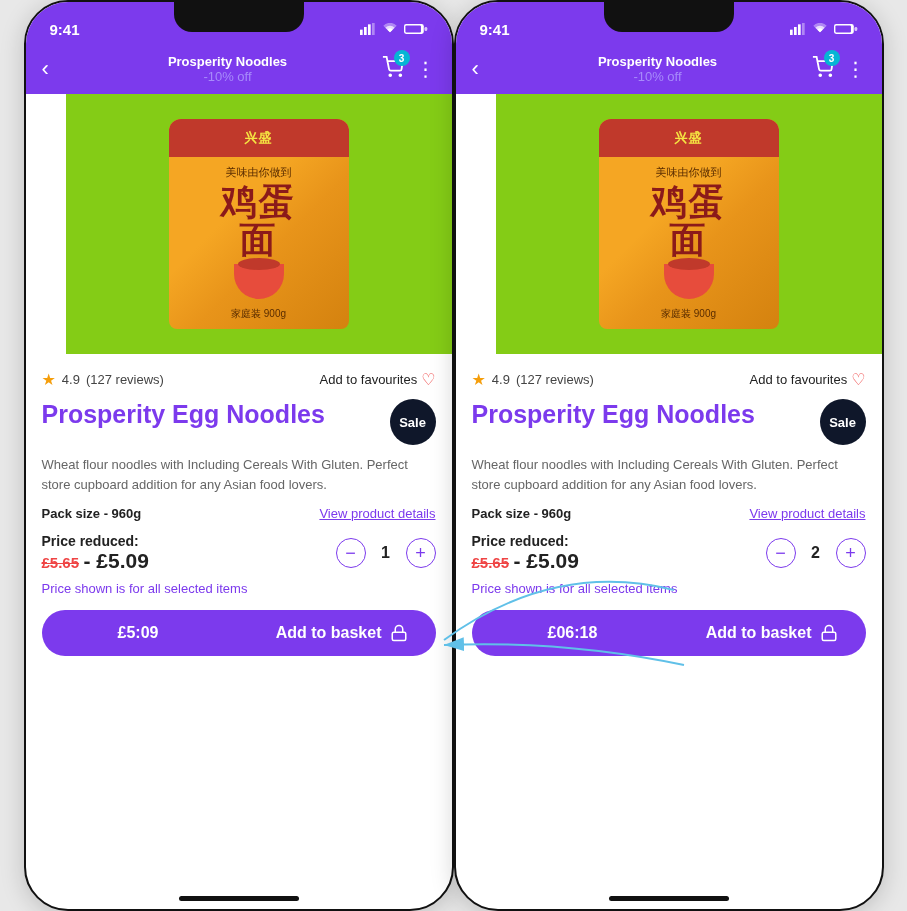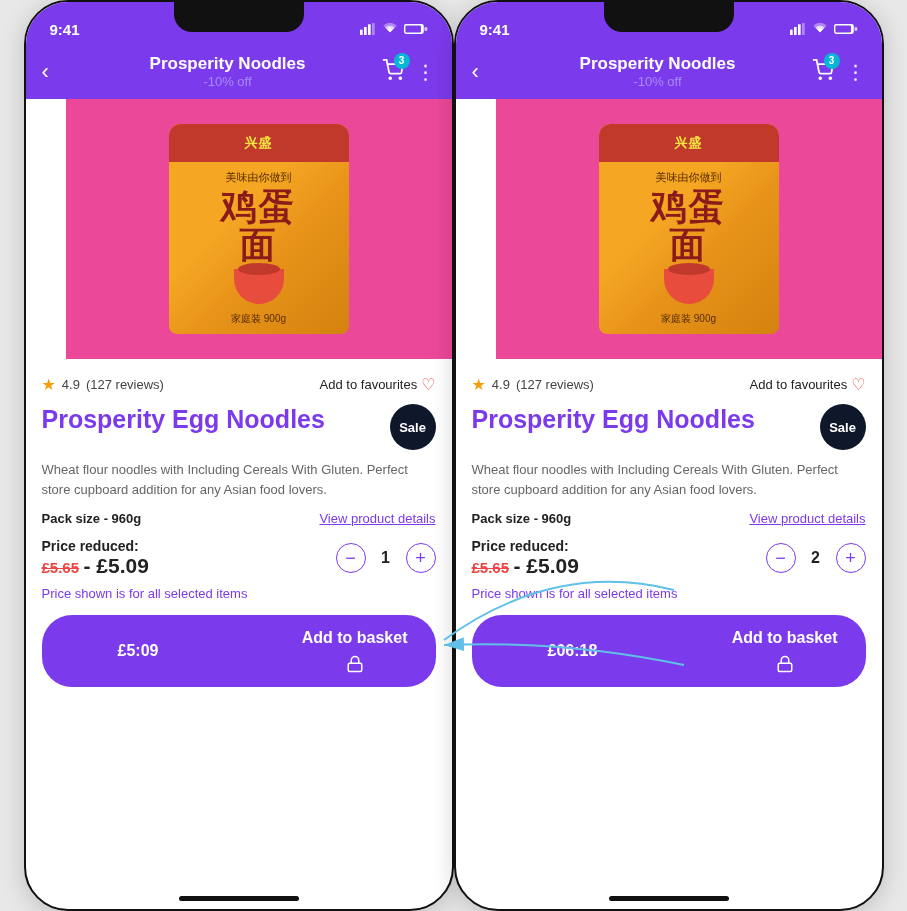--- a/index.html
+++ b/index.html
@@ -59,21 +59,21 @@
       display: flex;
       align-items: center;
       justify-content: space-between;
     }
     .header-center {
       text-align: center;
       flex: 1;
     }
     .header-title {
       color: white;
-      font-size: 17px;
+      font-size: 13px;
       font-weight: 700;
     }
     .header-discount {
       color: #a78bfa;
       font-size: 13px;
       font-weight: 500;
     }
     .header-back {
       color: white;
       font-size: 22px;
@@ -98,21 +98,21 @@
       border-radius: 50%;
       width: 16px;
       height: 16px;
       font-size: 10px;
       font-weight: 700;
       display: flex;
       align-items: center;
       justify-content: center;
     }
     .product-image-area {
-      background: #ec4899;
+      background: #84cc16;
       display: flex;
       justify-content: center;
       align-items: center;
       height: 260px;
       padding: 20px;
       margin-left: 40px;
     }
     
     .noodle-pkg {
       width: 180px;
@@ -346,21 +346,20 @@
       padding-left: 28px;
       margin-left: 48px;
     }
     .btn-label {
       font-size: 16px;
       font-weight: 700;
       display: flex;
       align-items: center;
       gap: 8px;
       padding-right: 28px;
-      flex-direction: column;
     }
     .home-indicator {
       position: absolute;
       bottom: 8px;
       left: 50%;
       transform: translateX(-50%);
       width: 120px;
       height: 5px;
       background: #111;
       border-radius: 3px;

